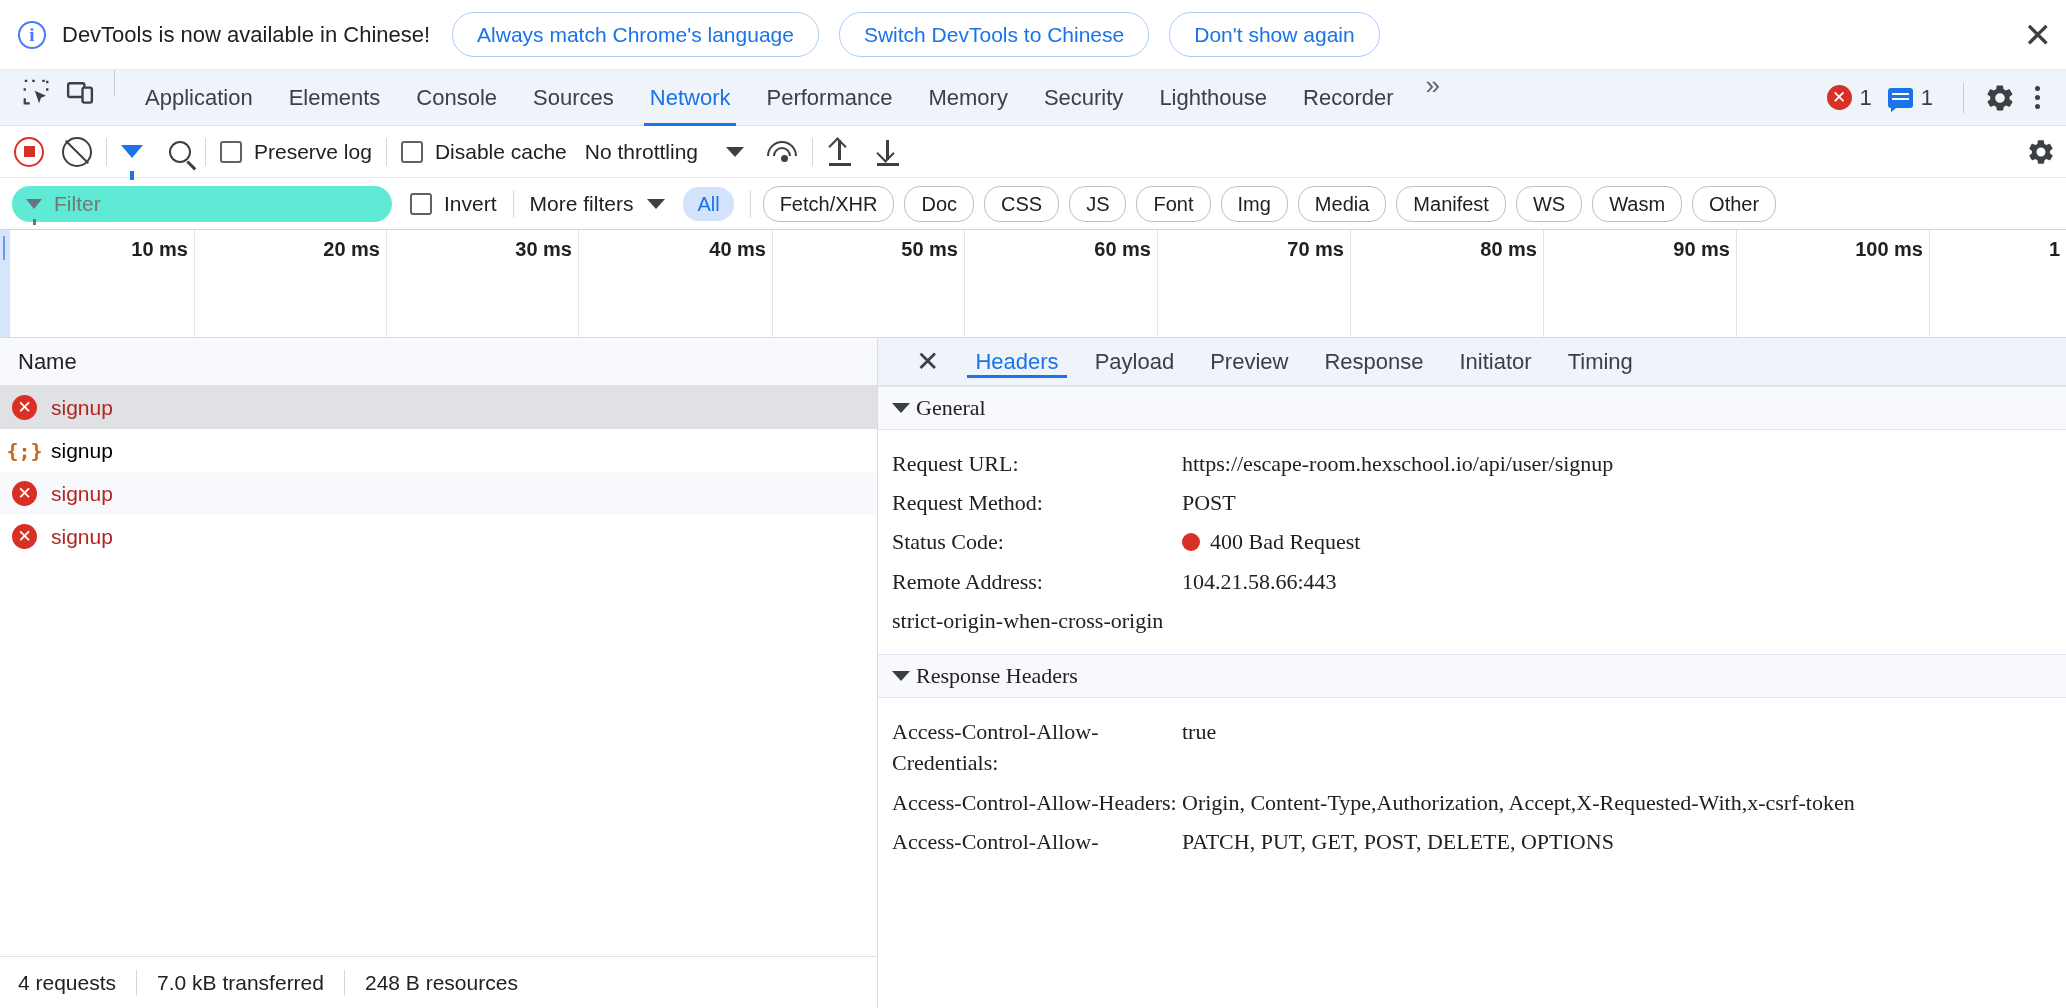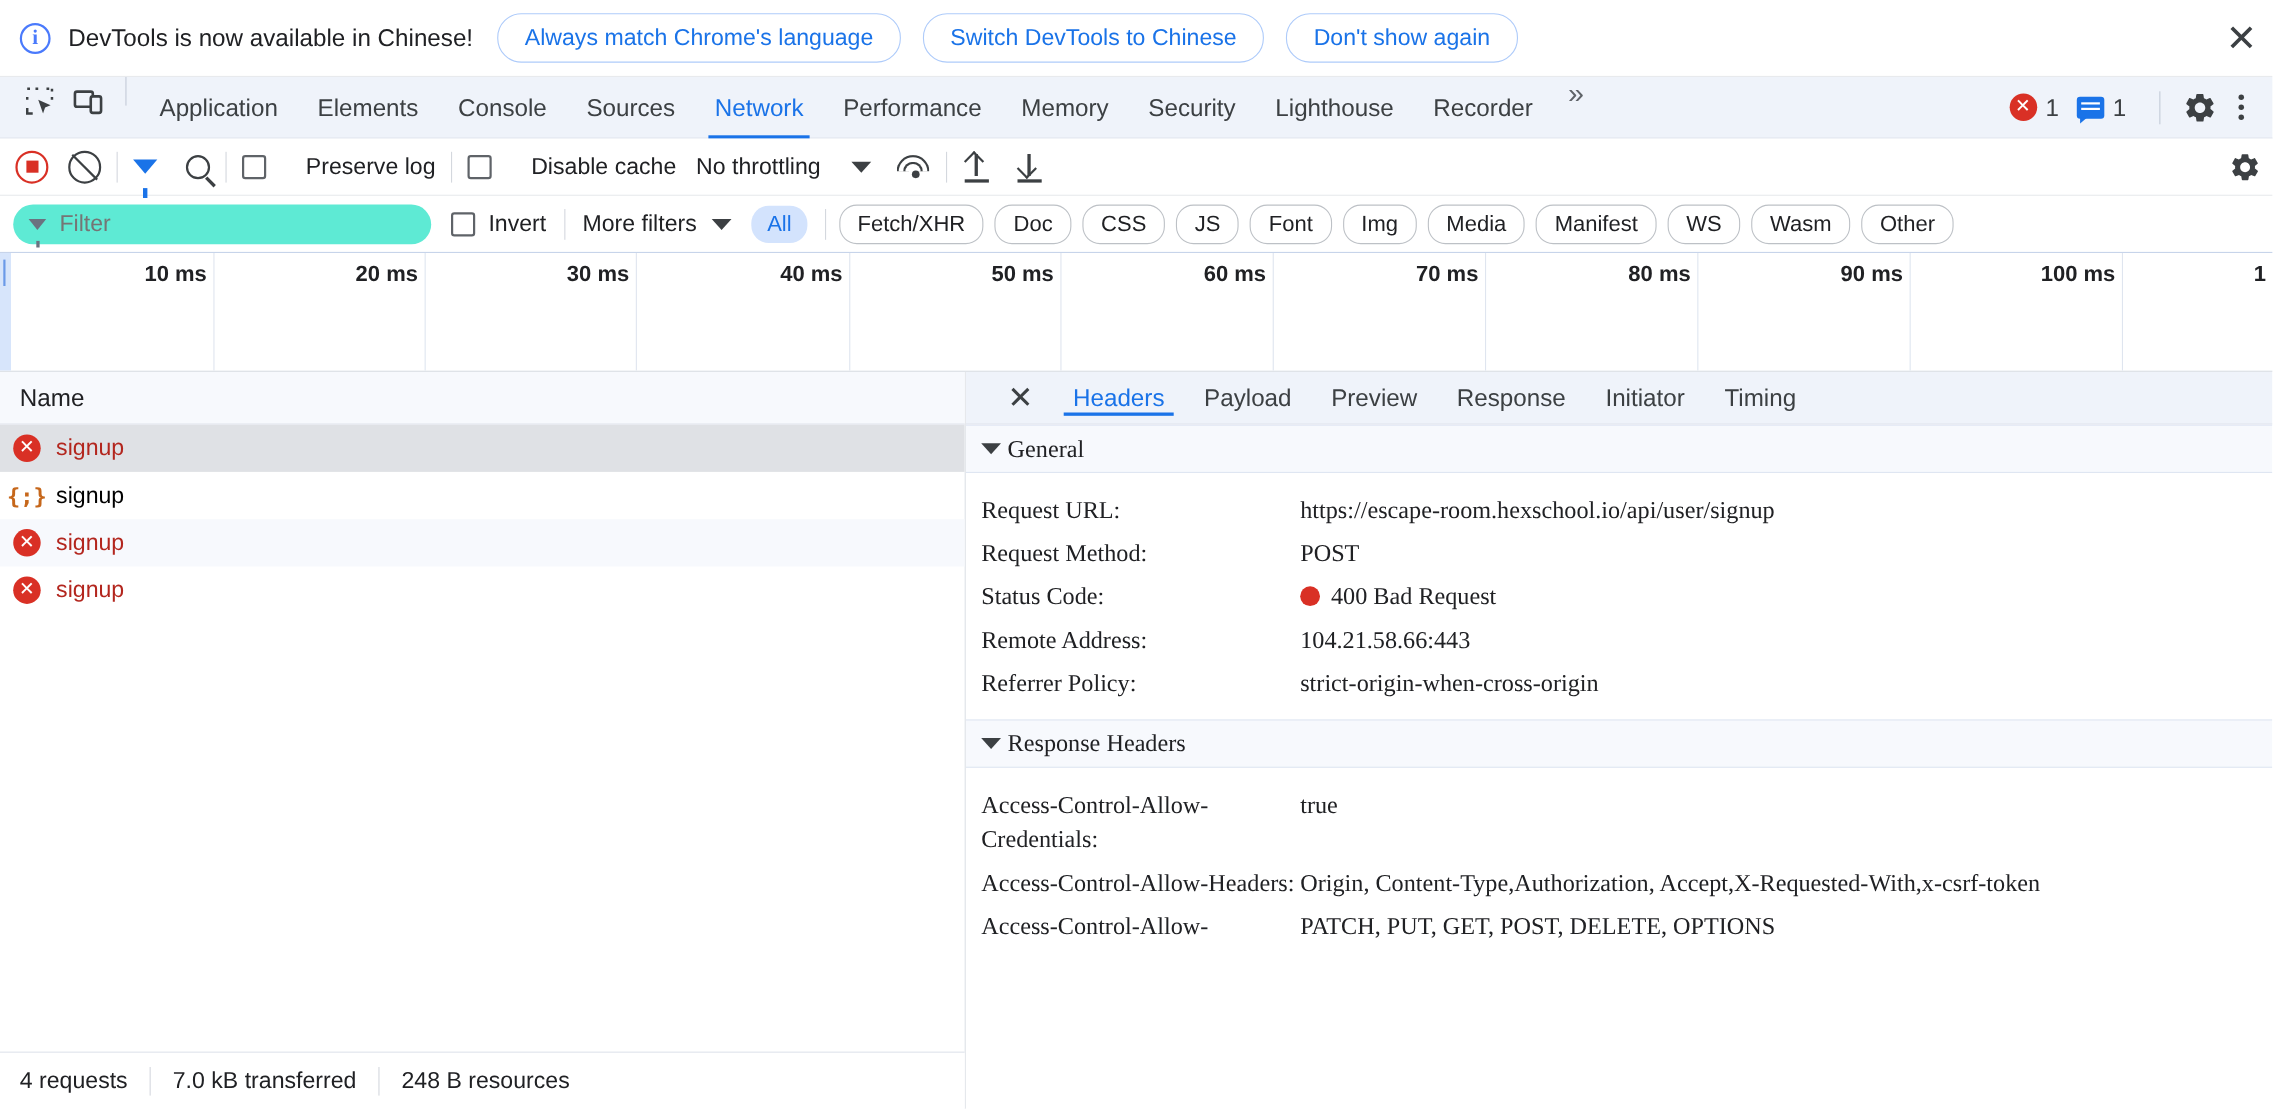--- a/index.html
+++ b/index.html
@@ -108,21 +108,21 @@
 
   
   .nettoolbar {
     height: 52px; min-height:52px;
     background: #ffffff;
     display:flex; align-items:center;
     padding: 0 14px;
     border-bottom: 1px solid #e8eaed;
     position: relative;
   }
-  .nt-item { display:flex; align-items:center; cursor:pointer; flex: 0 0 auto; gap: 24px;}
+  .nt-item { display:flex; align-items:center; cursor:pointer; flex: 0 0 auto;}
   .nt-sep { width:1px; height:28px; background:#d4d8de; margin:0 14px; }
   .record-btn {
     width:30px; height:30px; border:2px solid #d93025; border-radius:50%;
     display:flex; align-items:center; justify-content:center;
   }
   .record-btn i { width:11px; height:11px; background:#d93025; display:block; }
   .clear-btn {
     width:30px; height:30px; border:2px solid #3c4043; border-radius:50%;
     position:relative;
   }
@@ -547,21 +547,20 @@
           <div class="k">Status Code:</div>
           <div class="v">
             <span class="dot-red"></span><span>400 Bad Request</span>
           </div>
         </div>
         <div class="kv">
           <div class="k">Remote Address:</div>
           <div class="v">104.21.58.66:443</div>
         </div>
         <div class="kv">
-          <div class="k">Referrer Policy:</div>
           <div class="v">strict-origin-when-cross-origin</div>
         </div>
         <div class="sec-pad"></div>
 
         <div class="sec-head">
           <div class="tri"></div>
           <span>Response Headers</span>
         </div>
         <div class="sec-pad"></div>
         <div class="kv">

